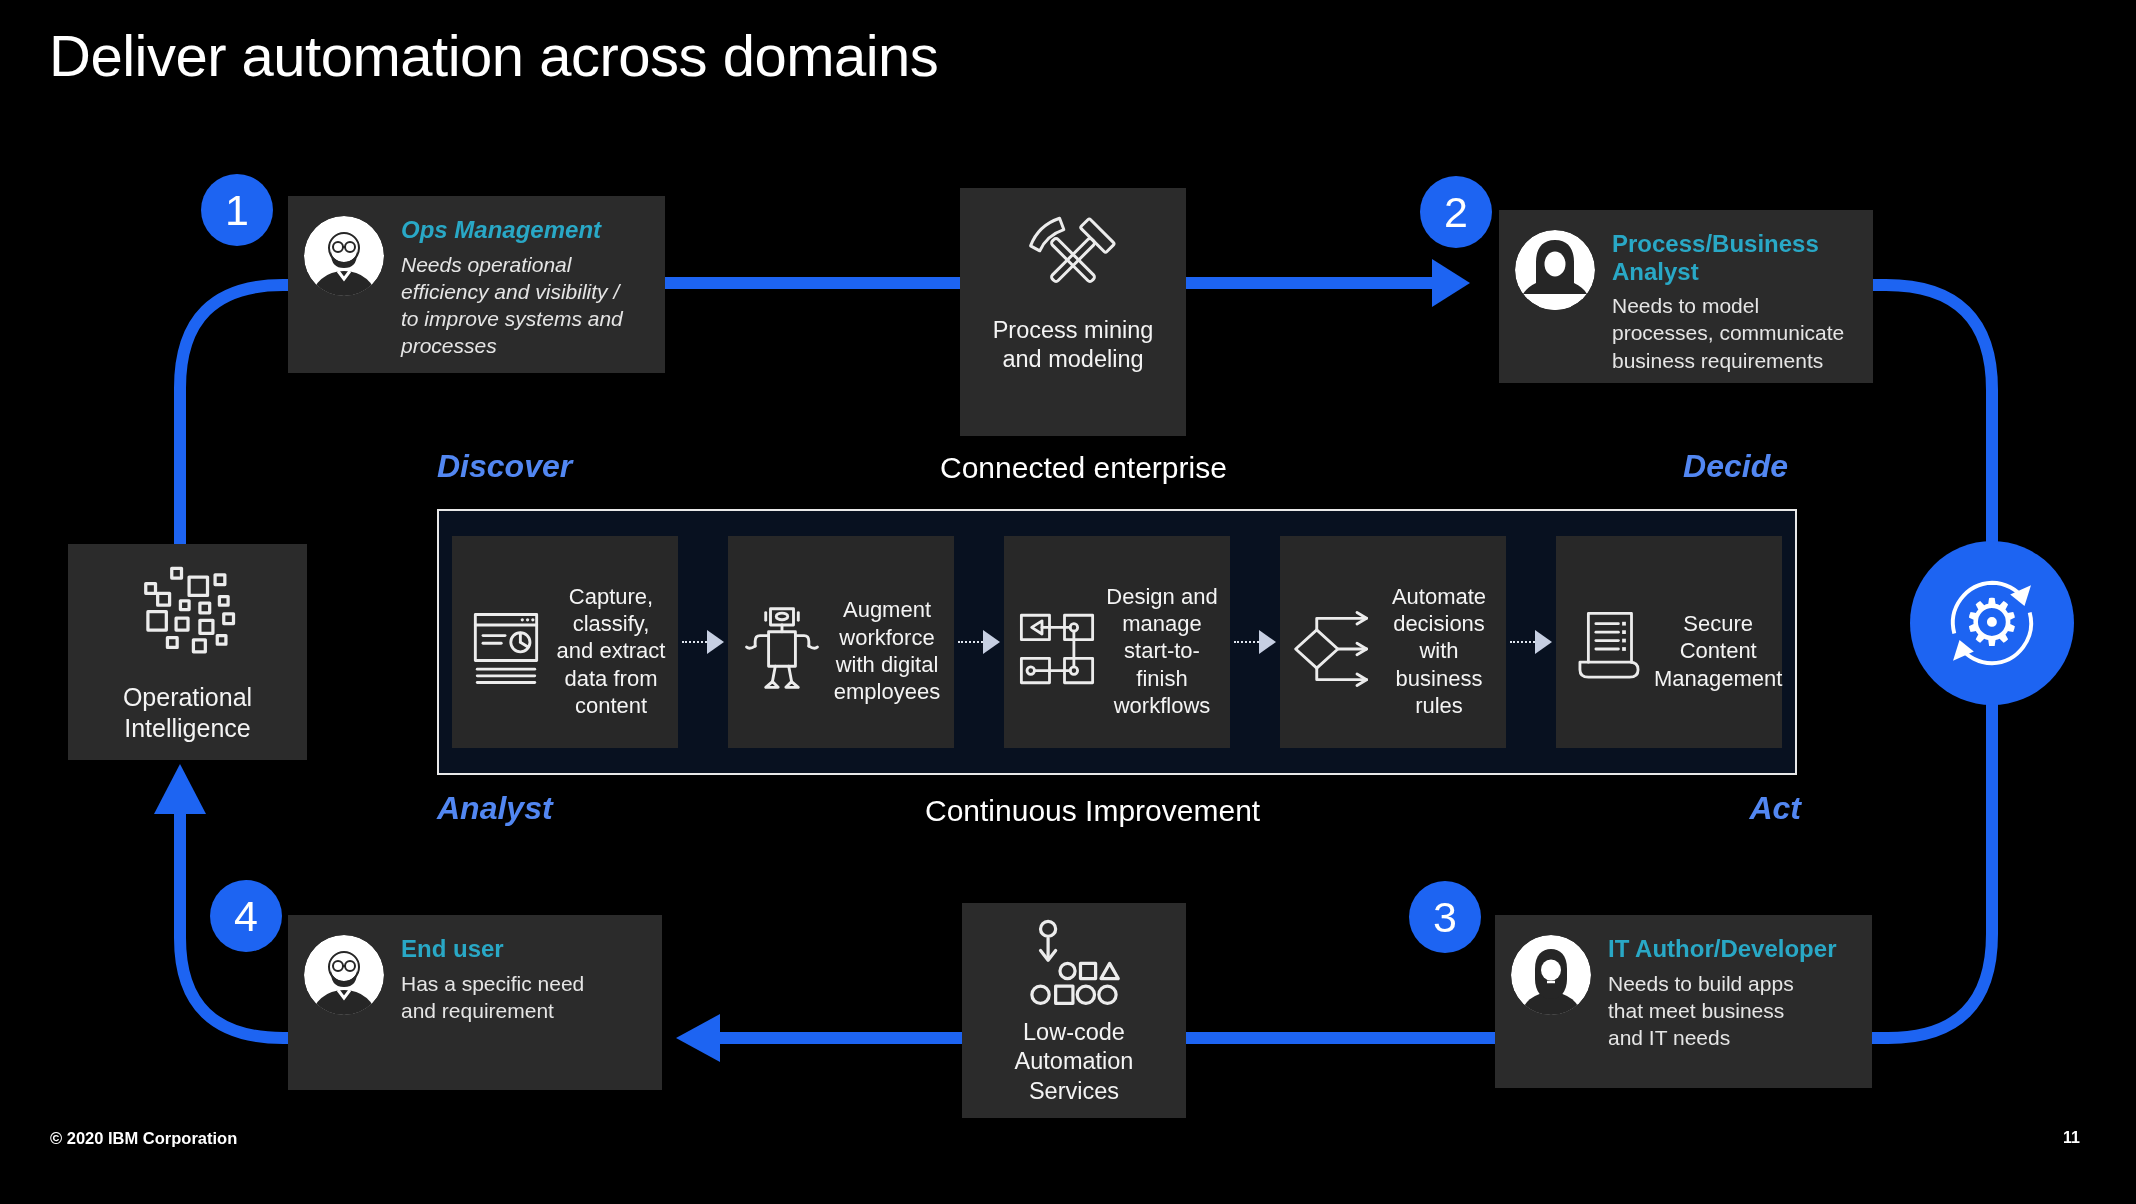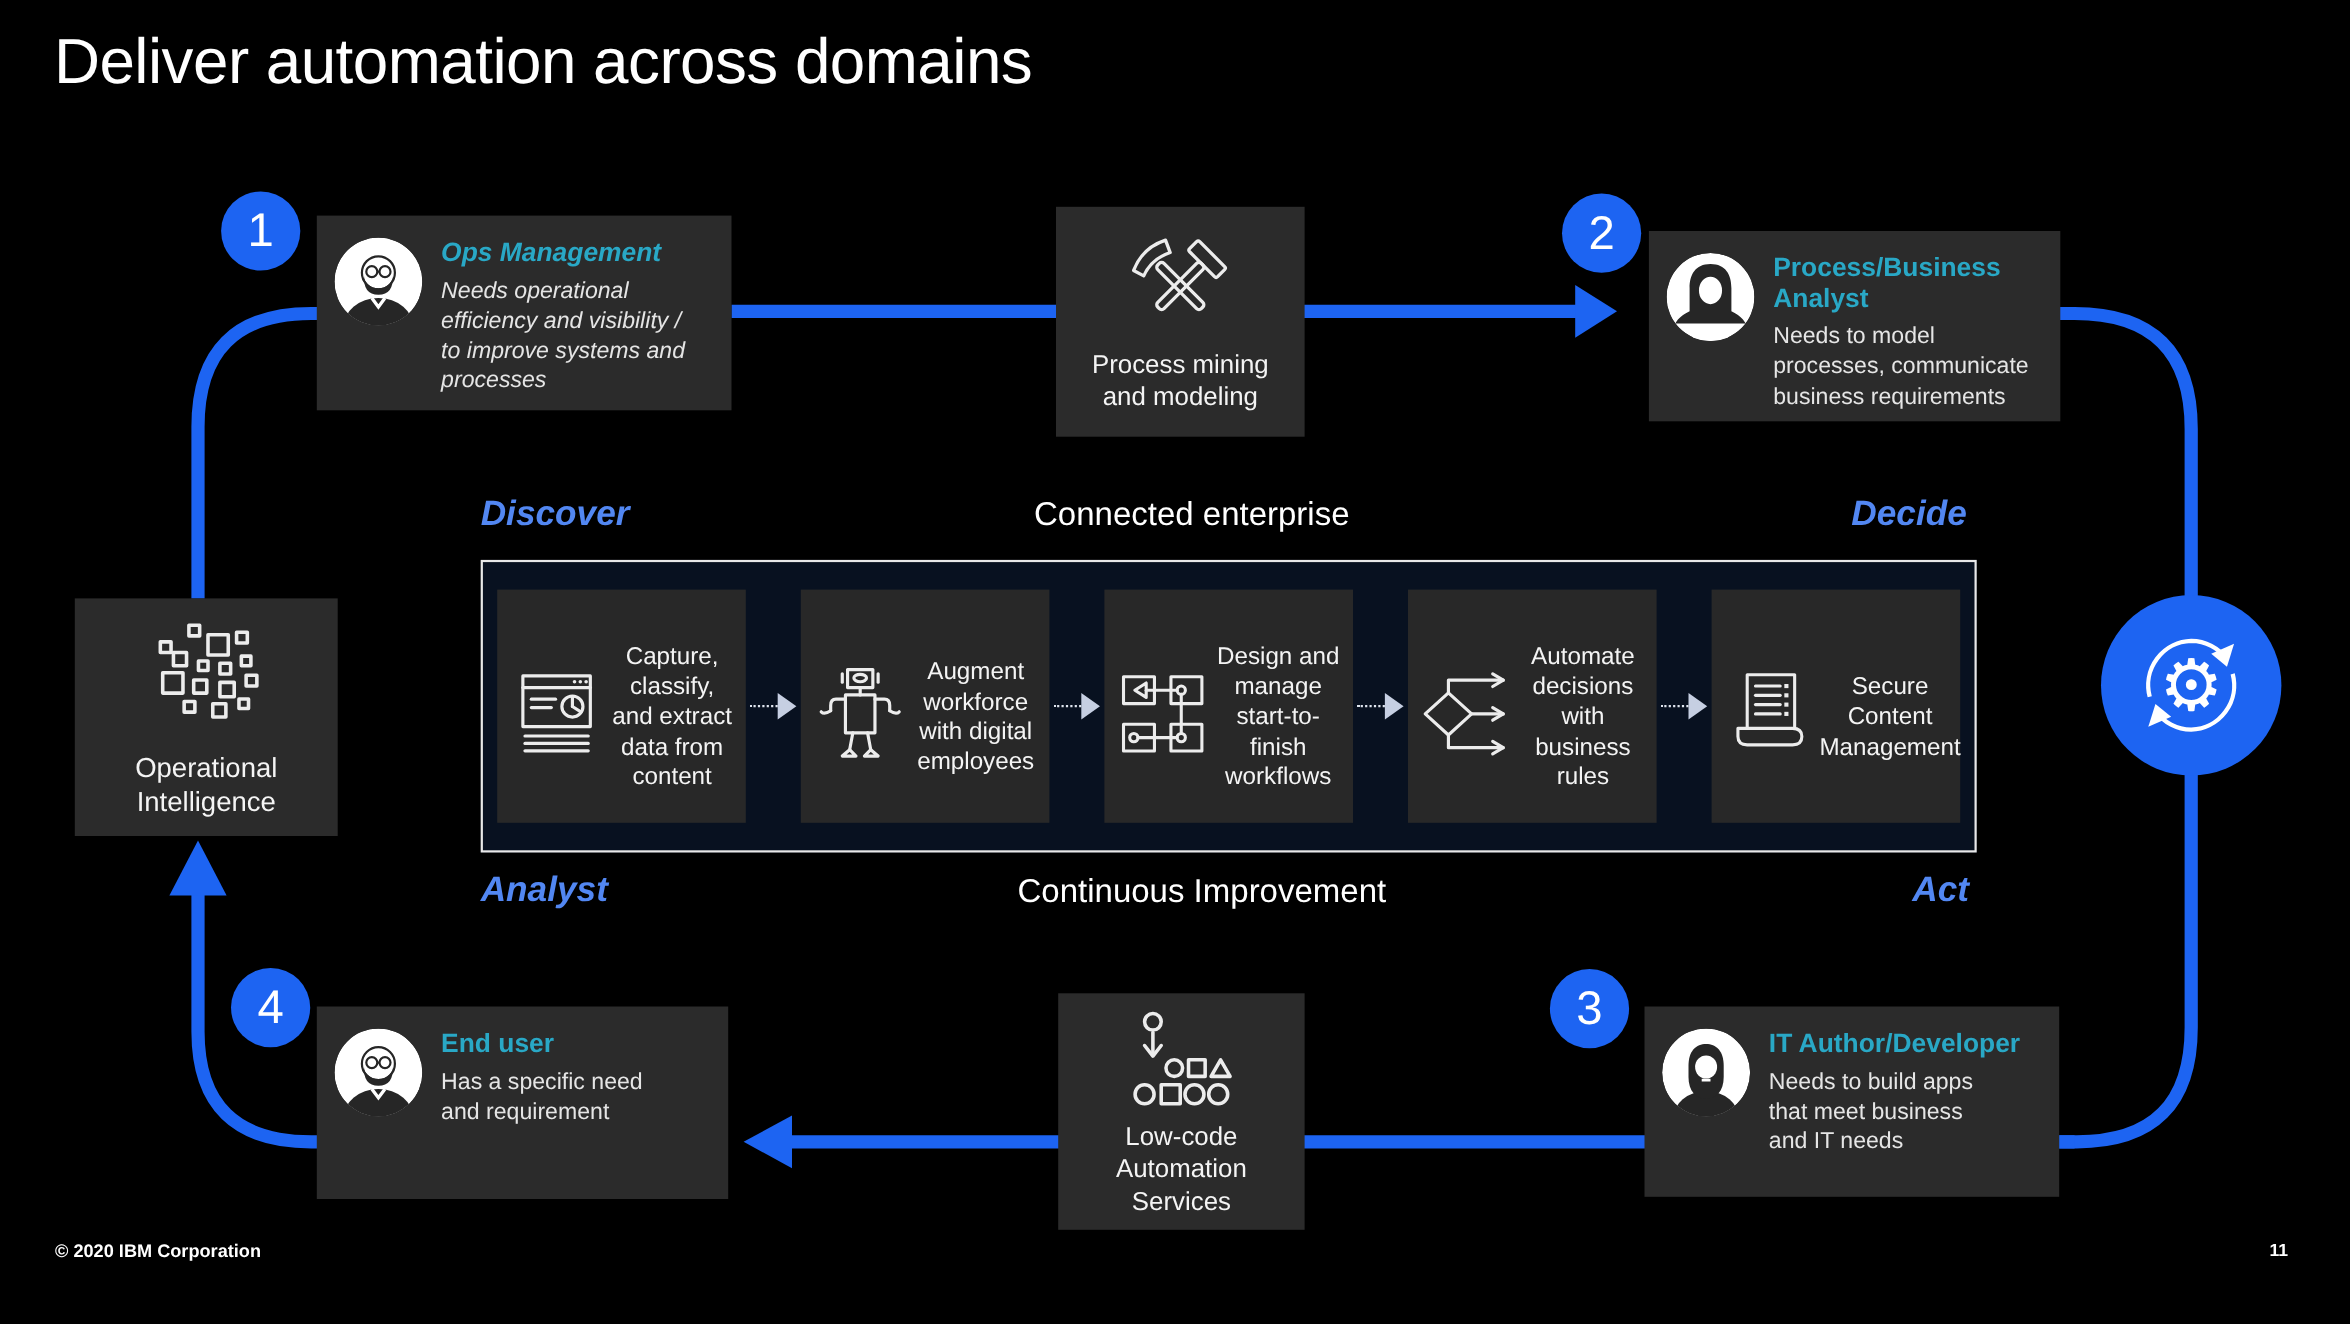--- a/index.html
+++ b/index.html
@@ -168,21 +168,21 @@
         <line x1="39" y1="31" x2="41" y2="31" stroke="#262626" stroke-width="2"></line>
         <path d="M34 55 l6 8 6 -8" stroke="#fff" fill="none" stroke-width="3"></path>
       </svg>
     </div>
     <div class="ptext">
       <div class="prole">End user</div>
       <div class="pneed" style="max-width:210px;">Has a specific need and requirement</div>
     </div>
   </div>
 
-  <div class="abs node" style="left:960px;top:188px;width:226px;height:209px;">
+  <div class="abs node" style="left:960px;top:188px;width:226px;height:248px;">
     <span>
       <svg class="lineart" viewBox="0 0 96 96" width="96" height="96">
         <g transform="rotate(45 48 52)">
           <rect x="44" y="24" width="8" height="56" rx="3"></rect>
           <rect x="30" y="11" width="36" height="13" rx="2"></rect>
         </g>
         <g transform="rotate(-45 48 52)">
           <rect x="44" y="24" width="8" height="56" rx="3"></rect>
           <path d="M28 12 q20 -9 40 1 l-5 11 q-16 -8 -32 -2 z"></path>
         </g>
@@ -230,21 +230,21 @@
       </svg>
     </span>
     <div class="ncap" style="font-size:23.5px;max-width:135px;margin-top:2px;">Low-code Automation Services</div>
   </div>
 
   <div class="abs stage" style="left:437px;top:448px;">Discover</div>
   <div class="abs midlabel" style="left:940px;top:451px;">Connected enterprise</div>
   <div class="abs stage" style="right:348px;top:448px;">Decide</div>
   <div class="abs stage" style="left:437px;top:790px;">Analyst</div>
   <div class="abs midlabel" style="left:925px;top:794px;">Continuous Improvement</div>
-  <div class="abs stage" style="right:346px;top:790px;">Act</div>
+  <div class="abs stage" style="right:335px;top:790px;">Act</div>
 
   <div class="abs container">
 
     <div class="cap">
       <div class="icn">
         <svg class="lineart" viewBox="0 0 96 96" width="92" height="92">
           <rect x="16" y="12" width="64" height="48"></rect>
           <line x1="16" y1="23" x2="80" y2="23"></line>
           <circle cx="65" cy="17.5" r="1.7" fill="#ececec" stroke="none"></circle>
           <circle cx="70.5" cy="17.5" r="1.7" fill="#ececec" stroke="none"></circle>

